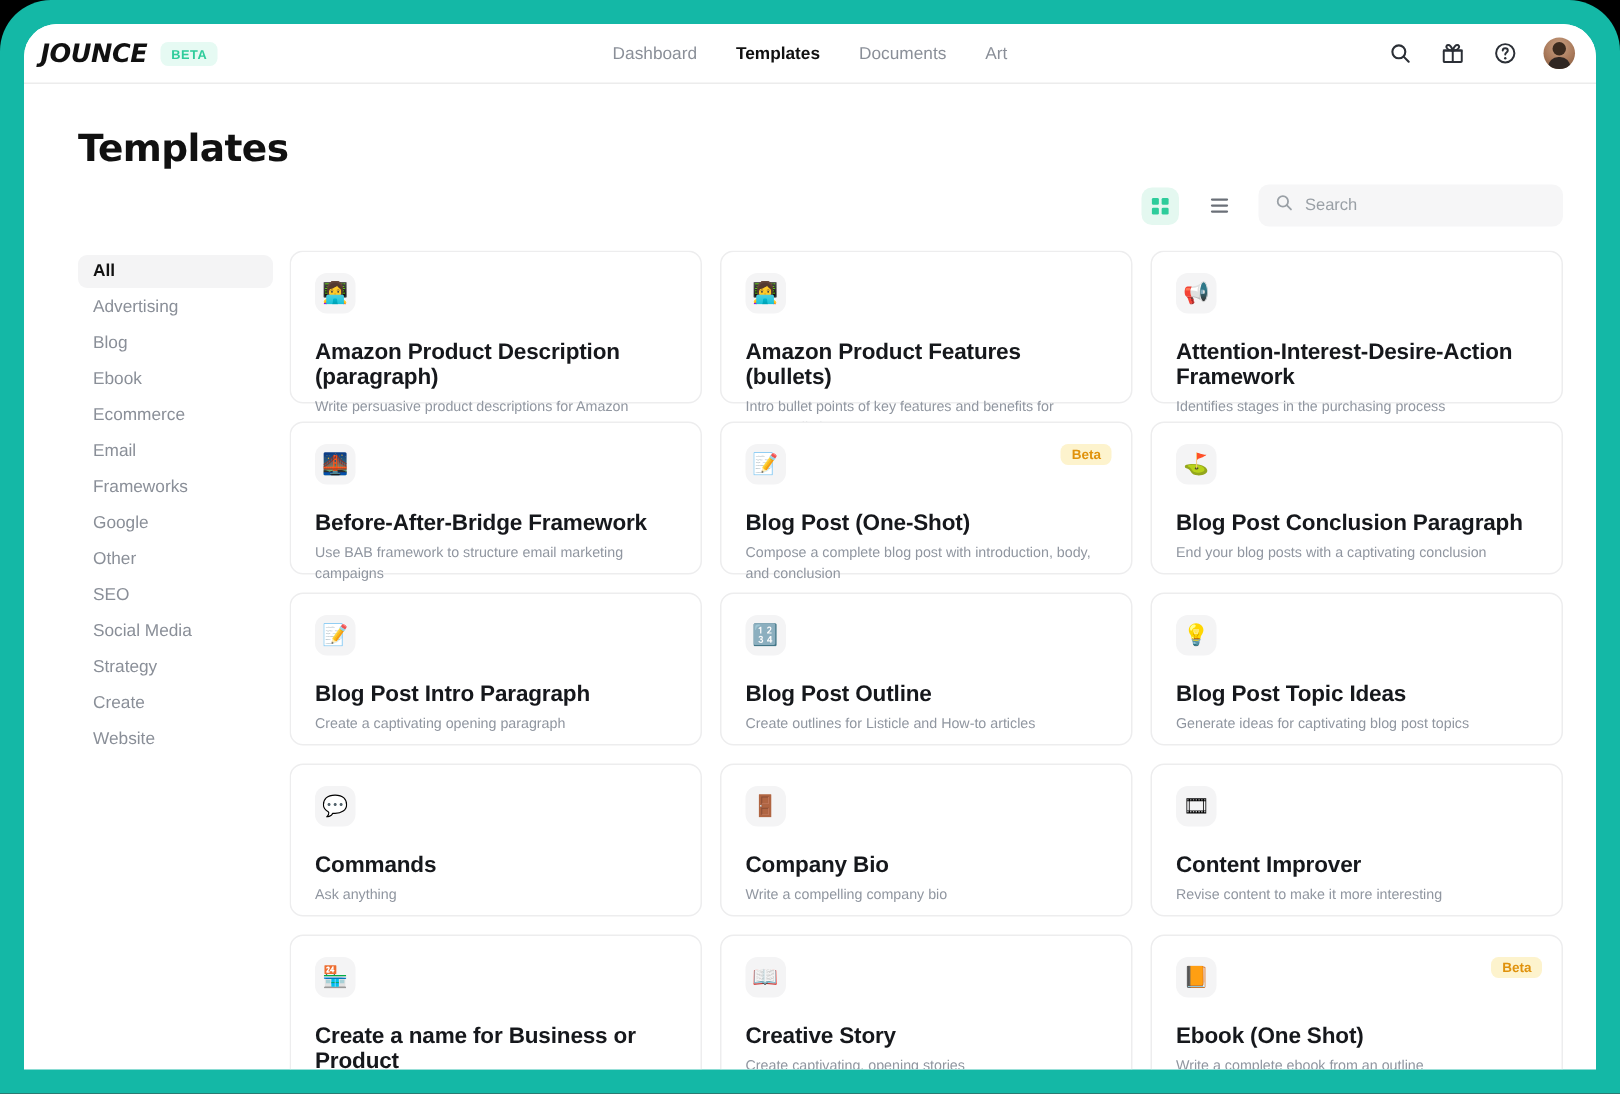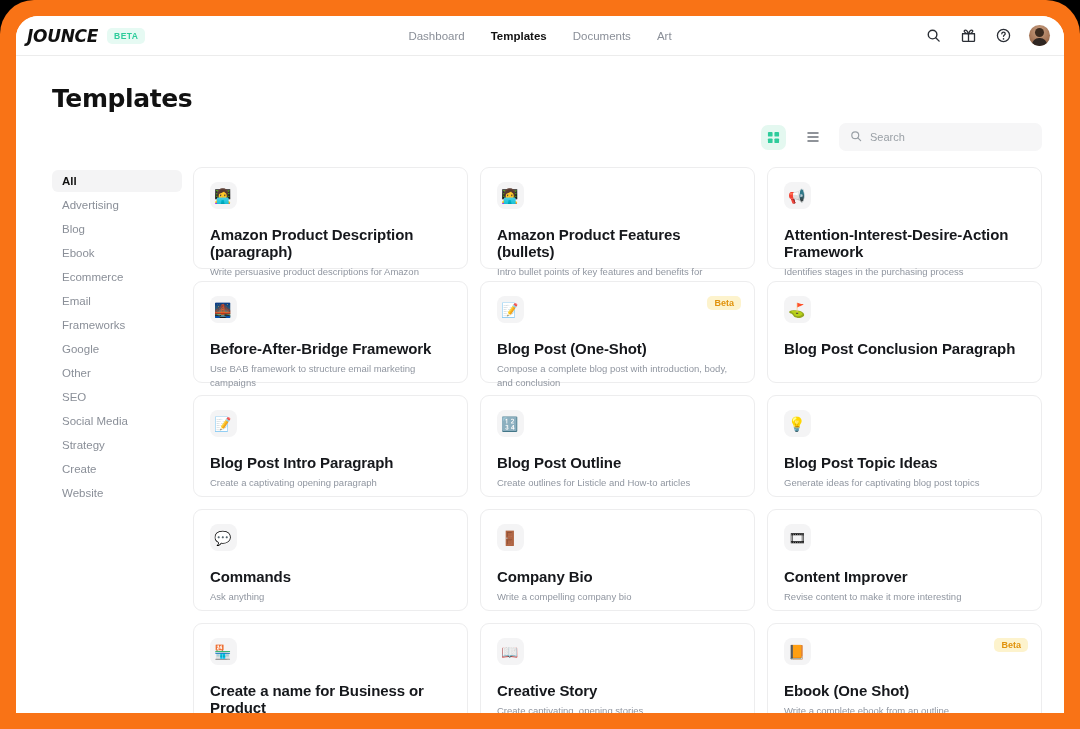--- a/index.html
+++ b/index.html
@@ -10,21 +10,21 @@
     overflow: hidden;
     background: #000000;
     font-family: "Liberation Sans", sans-serif;
   }
 
   
   #device-frame {
     position: absolute;
     left: 0; top: 0;
     width: 1080px; height: 729px;
-    background: #f97316;
+    background: #14b8a6;
     border-radius: 34px 34px 0 0;
     overflow: hidden;
   }
 
   #app-window {
     position: absolute;
     left: 16px; top: 16px;
     width: 1048px;
     height: 697px;
     background: #ffffff;
@@ -402,20 +402,21 @@
           </div>
           <div class="template-card">
             <div class="card-icon">📝</div>
             <div class="card-badge">Beta</div>
             <div class="card-title">Blog Post (One-Shot)</div>
             <div class="card-desc">Compose a complete blog post with introduction, body, and conclusion</div>
           </div>
           <div class="template-card">
             <div class="card-icon">⛳</div>
             <div class="card-title">Blog Post Conclusion Paragraph</div>
+            <div class="card-desc">End your blog posts with a captivating conclusion</div>
           </div>
           <div class="template-card">
             <div class="card-icon">📝</div>
             <div class="card-title">Blog Post Intro Paragraph</div>
             <div class="card-desc">Create a captivating opening paragraph</div>
           </div>
           <div class="template-card">
             <div class="card-icon">🔢</div>
             <div class="card-title">Blog Post Outline</div>
             <div class="card-desc">Create outlines for Listicle and How-to articles</div>

